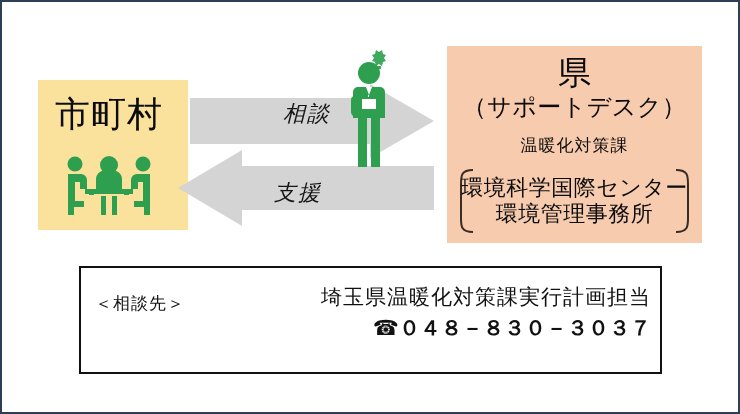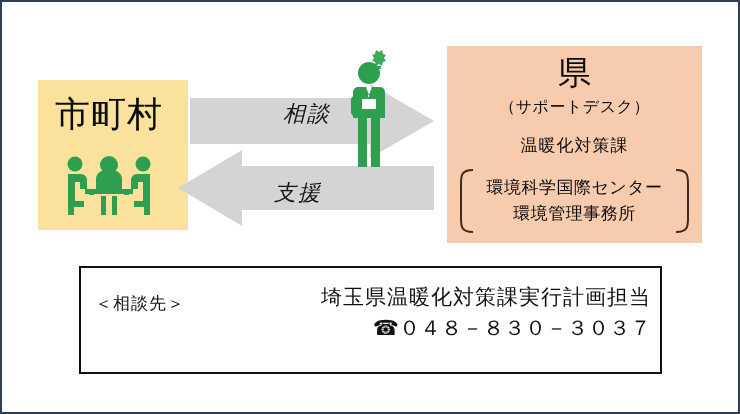--- a/index.html
+++ b/index.html
@@ -112,21 +112,21 @@
     font-size: 33px;
     line-height: 38px;
     color: #0b0b0b;
   }
   .pref-sub {
     position: absolute;
     top: 48px;
     left: 0;
     width: 255px;
     text-align: center;
-    font-size: 16px;
+    font-size: 24px;
     line-height: 26px;
     color: #0b0b0b;
     letter-spacing: 0.5px;
   }
   .pref-dept {
     position: absolute;
     top: 88px;
     left: 0;
     width: 255px;
     text-align: center;
@@ -148,21 +148,21 @@
   .pref-bracket-svg {
     position: absolute;
     left: 0;
     top: 0;
     width: 239px;
     height: 70px;
   }
   .pref-bracket-lines {
     position: relative;
     text-align: center;
-    font-size: 17px;
+    font-size: 22px;
     line-height: 26px;
     color: #0b0b0b;
     letter-spacing: 0.5px;
     z-index: 2;
   }
 
   
   .contact-box {
     position: absolute;
     left: 77px;
@@ -194,20 +194,21 @@
     line-height: 30px;
     color: #111111;
     letter-spacing: 1px;
     white-space: nowrap;
   }
   .contact-line-2 {
     font-size: 21px;
     line-height: 32px;
     color: #111111;
     white-space: nowrap;
+    font-weight: bold;
   }
   .contact-line-3 {
     font-size: 20px;
     line-height: 30px;
     color: #111111;
     white-space: nowrap;
   }
   .tel-glyph, .mail-glyph {
     font-family: "DejaVu Sans", sans-serif;
   }

